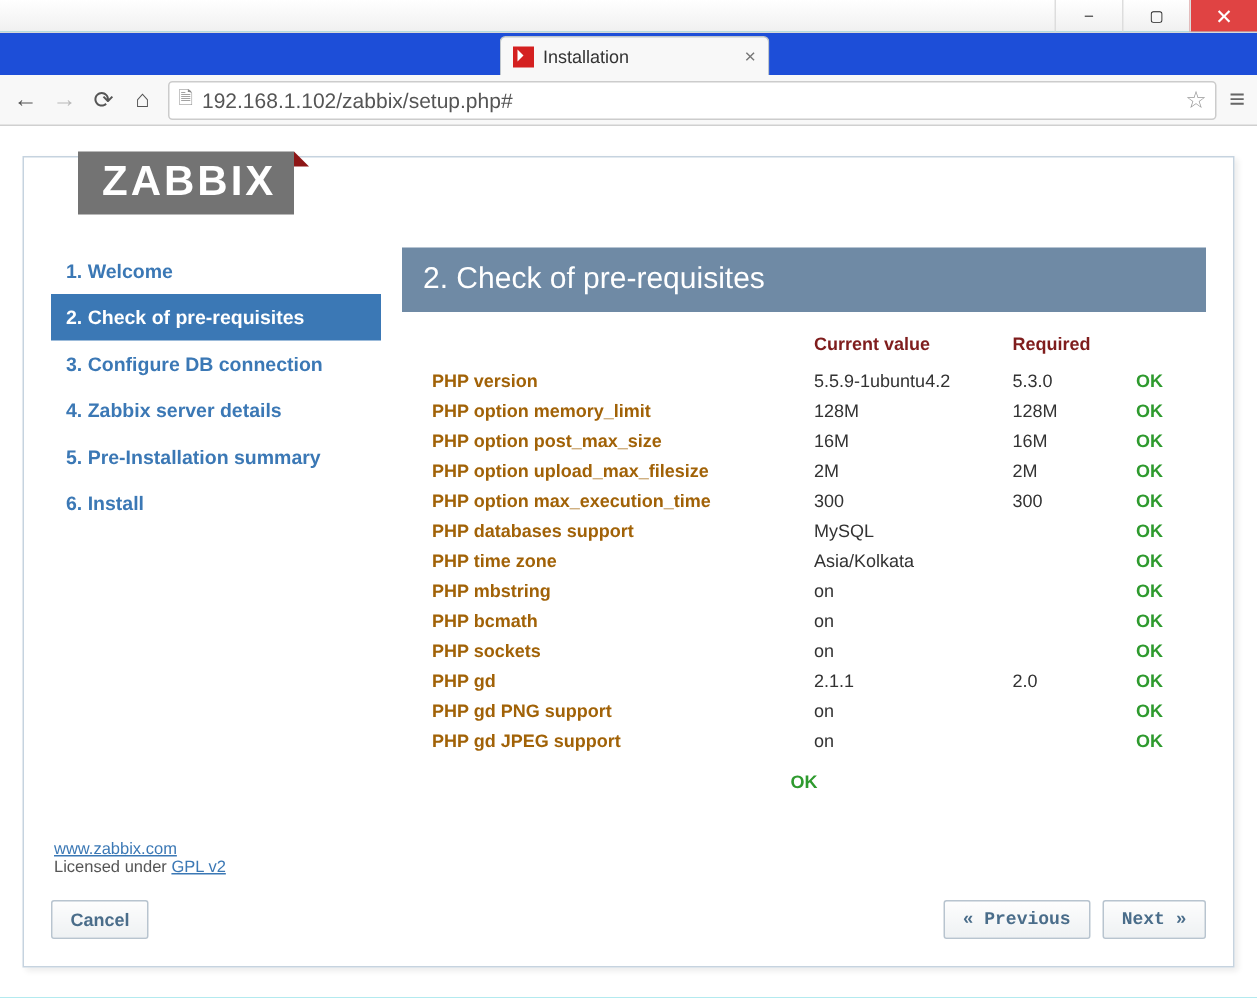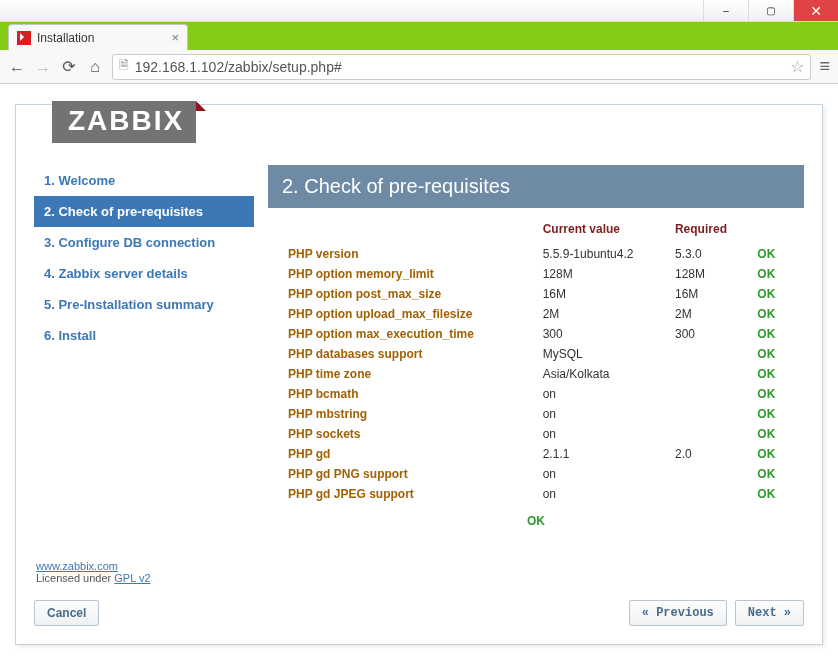--- a/index.html
+++ b/index.html
@@ -28,24 +28,25 @@
     justify-content: center;
     font-size: 10px;
     color: #222;
     border-left: 1px solid #ddd;
   }
   .winbtn.close { background: #e04343; color: #fff; width: 45px;}
   .winbtn .x { font-size: 14px; line-height: 1; }
   
   .tabstrip {
     height: 28px;
-    background: #84cc16;
+    background: #1d4ed8;
     display: flex;
     align-items: flex-end;
     padding-left: 8px;
+    justify-content: center;
   }
   .tab {
     background: #f8f8f8;
     border: 1px solid #bfc6cc;
     border-bottom: none;
     border-radius: 4px 4px 0 0;
     height: 26px;
     width: 180px;
     display: flex;
     align-items: center;
@@ -346,27 +347,27 @@
                     <td></td>
                     <td><span class="ok">OK</span></td>
                   </tr>
                   <tr>
                     <td class="name">PHP time zone</td>
                     <td>Asia/Kolkata</td>
                     <td></td>
                     <td><span class="ok">OK</span></td>
                   </tr>
                   <tr>
+                    <td class="name">PHP mbstring</td>
+                    <td>on</td>
+                    <td></td>
+                    <td><span class="ok">OK</span></td>
+                  </tr>
+                  <tr>
                     <td class="name">PHP bcmath</td>
-                    <td>on</td>
-                    <td></td>
-                    <td><span class="ok">OK</span></td>
-                  </tr>
-                  <tr>
-                    <td class="name">PHP mbstring</td>
                     <td>on</td>
                     <td></td>
                     <td><span class="ok">OK</span></td>
                   </tr>
                   <tr>
                     <td class="name">PHP sockets</td>
                     <td>on</td>
                     <td></td>
                     <td><span class="ok">OK</span></td>
                   </tr>

